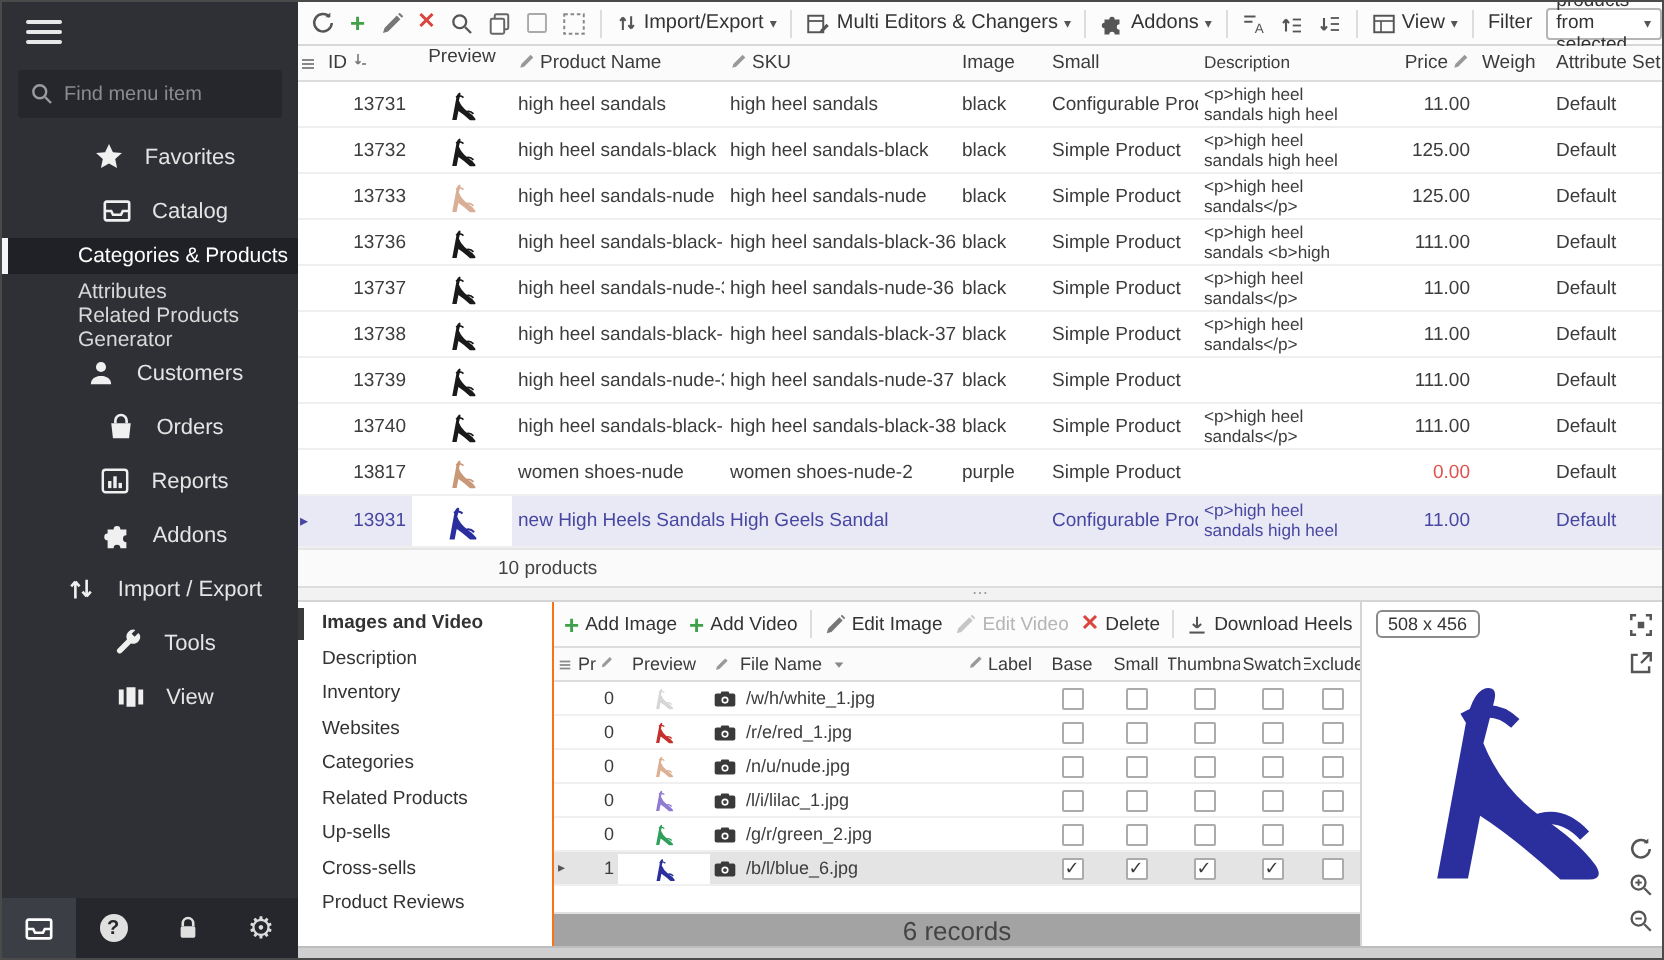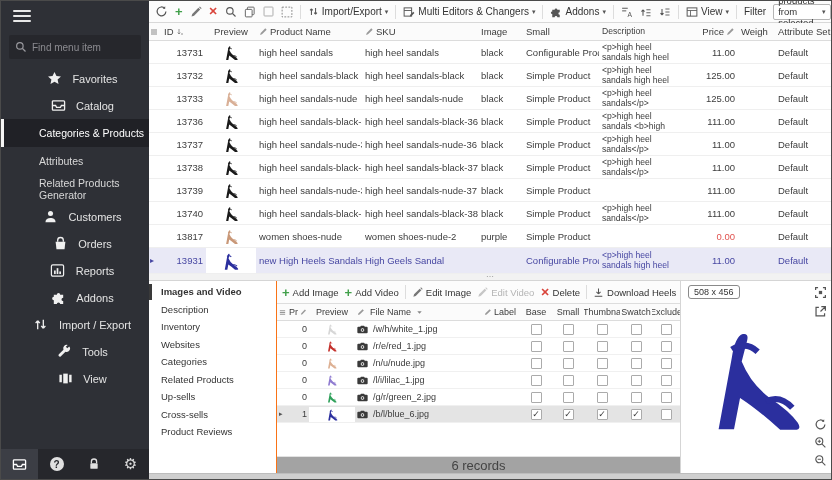--- a/index.html
+++ b/index.html
@@ -9,21 +9,21 @@
   
   .sidebar{width:148px;background:#2e3036;display:flex;flex-direction:column;color:#e4e4e4;flex-shrink:0;}
   .sb-top{height:30px;display:flex;align-items:center;padding-left:12px;}
   .hamburger{width:18px;cursor:pointer;}
   .hamburger div{height:2px;background:#e8e8e8;margin:3px 0;border-radius:1px;}
   .sb-search{margin:4px 8px 6px;background:#26272c;border-radius:2px;height:24px;display:flex;align-items:center;padding:0 6px;gap:5px;}
   .sb-search input{background:transparent;border:none;outline:none;color:#c8c8c8;font-size:10px;width:100px;}
   .sb-search input::placeholder{color:#8b8b90;}
   .sb-item{height:27px;display:flex;align-items:center;gap:10px;padding-left:14px;font-size:11px;cursor:pointer;justify-content:center;}
   .sb-item .ic{width:16px;height:16px;display:flex;align-items:center;justify-content:center;color:#f0f0f0;flex-shrink:0;}
-  .sb-sub{height:28px;display:flex;align-items:center;padding-left:38px;font-size:10.5px;color:#d8d8d8;cursor:pointer;position:relative;}
+  .sb-sub{height:18px;display:flex;align-items:center;padding-left:38px;font-size:10.5px;color:#d8d8d8;cursor:pointer;position:relative;}
   .sb-sub.sel{background:#202126;color:#fff;}
   .sb-sub.sel::before{content:"";position:absolute;left:0;top:0;bottom:0;width:3px;background:#f5f5f5;}
   .sb-spacer{flex:1;}
   .sb-footer{height:30px;background:#26272c;display:flex;}
   .sb-fbtn{flex:1;display:flex;align-items:center;justify-content:center;color:#dcdcdc;font-size:13px;cursor:pointer;}
   .sb-fbtn.active{background:#3c3e45;}
   .helpcircle{width:14px;height:14px;border-radius:50%;background:#e0e0e0;color:#26272c;font-size:10px;font-weight:bold;display:flex;align-items:center;justify-content:center;}
   
   .main{flex:1;display:flex;flex-direction:column;background:#fff;min-width:0;}
   .toolbar{height:22px;display:flex;align-items:center;gap:7px;padding:0 6px;border-bottom:1px solid #d8d8d8;background:#fcfcfc;flex-shrink:0;}
@@ -45,21 +45,21 @@
   .c-id{width:45px;text-align:right;}
   .c-prev{width:50px;display:flex;align-items:center;justify-content:center;height:100%;}
   .c-name{width:106px;}
   .c-sku{width:116px;}
   .c-color{width:45px;}
   .c-type{width:76px;}
   .c-desc{width:84px;white-space:normal;font-size:8.6px;line-height:1.2;max-height:21px;}
   .c-price{width:55px;text-align:right;}
   .c-weight{width:30px;}
   .c-attr{flex:1;padding-left:10px;}
-  .hd{display:flex;align-items:center;gap:2px;}
+  .hd{display:flex;align-items:flex-start;gap:2px;}
   .statusbar{height:20px;border-bottom:1px solid #ddd;border-top:1px solid #e6e6e6;background:#fafafa;display:flex;align-items:center;font-size:9.5px;color:#444;flex-shrink:0;}
   .statusbar span{margin-left:100px;}
   .hsplit{height:7px;background:#f2f2f2;border-bottom:1px solid #d5d5d5;color:#999;font-size:8px;line-height:5px;text-align:center;flex-shrink:0;cursor:row-resize;}
   
   .detail{flex:1;display:flex;min-height:0;}
   .tabs{width:128px;border-right:1px solid #f97316;padding-top:2px;flex-shrink:0;background:#fff;}
   .tab{height:17.5px;display:flex;align-items:center;padding-left:12px;font-size:9.5px;color:#333;cursor:pointer;position:relative;}
   .tab.active{font-weight:bold;}
   .tab.active::before{content:"";position:absolute;left:0;top:1px;bottom:1px;width:3px;background:#3a3a3a;}
   .imgpanel{flex:1;display:flex;flex-direction:column;min-width:0;border-right:1px solid #d5d5d5;}
@@ -567,20 +567,23 @@
         <div class="td c-sku">High Geels Sandal</div>
         <div class="td c-color"></div>
         <div class="td c-type">Configurable Product</div>
         <div class="td c-desc">&lt;p&gt;high heel sandals high heel sandals&lt;/p&gt; ...</div>
         <div class="td c-price">11.00</div>
         <div class="td c-weight"></div>
         <div class="td c-attr">Default</div>
       </div>
     </div>
 
+    <div class="statusbar">
+      <span>10 products</span>
+    </div>
 
     <div class="hsplit">⋯</div>
 
     <div class="detail">
 
       <div class="tabs">
         <div class="tab active">
             <span>Images and Video</span>
           </div>
         <div class="tab">

